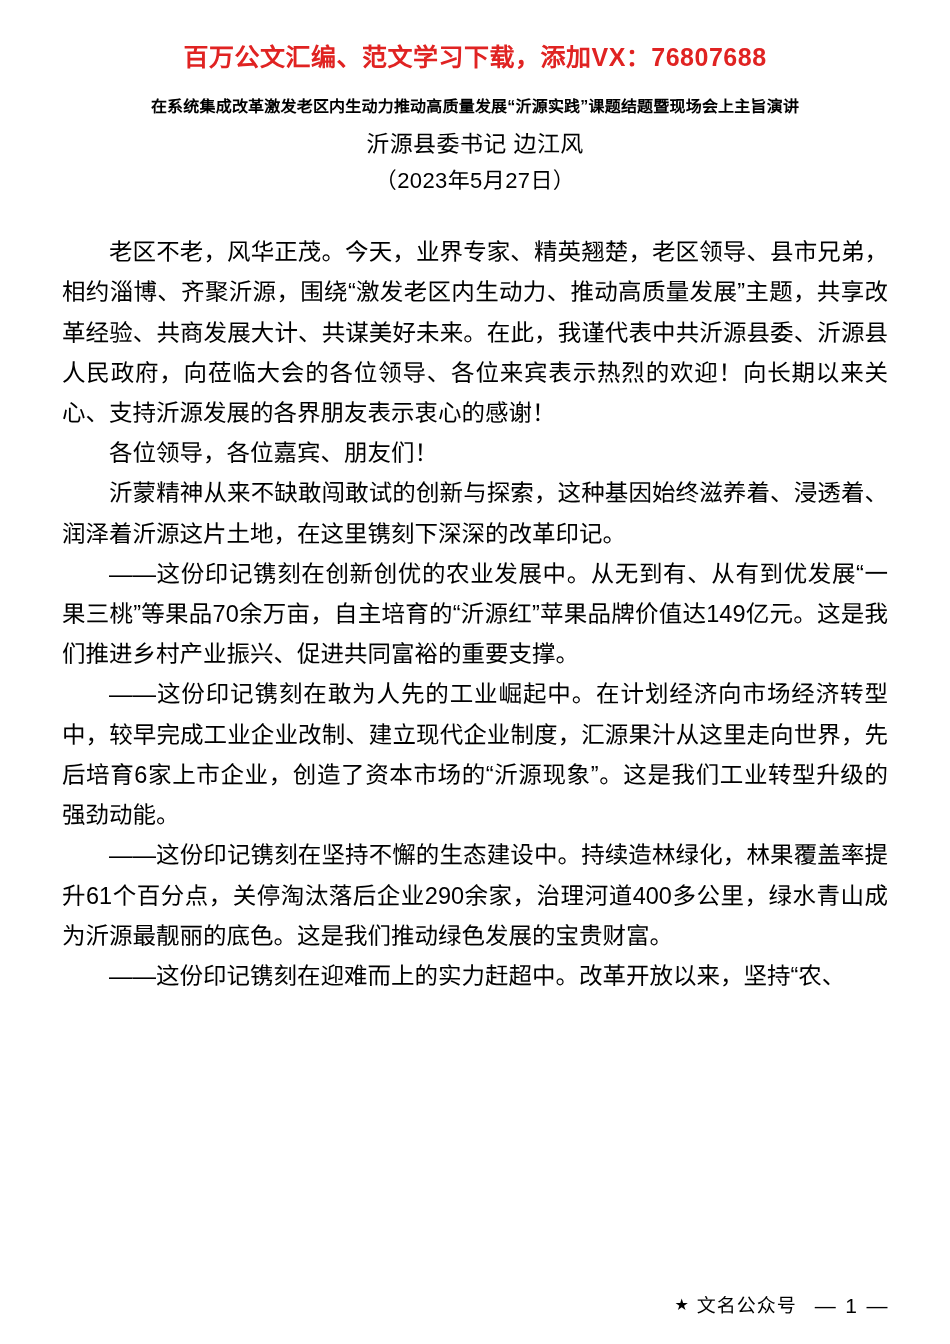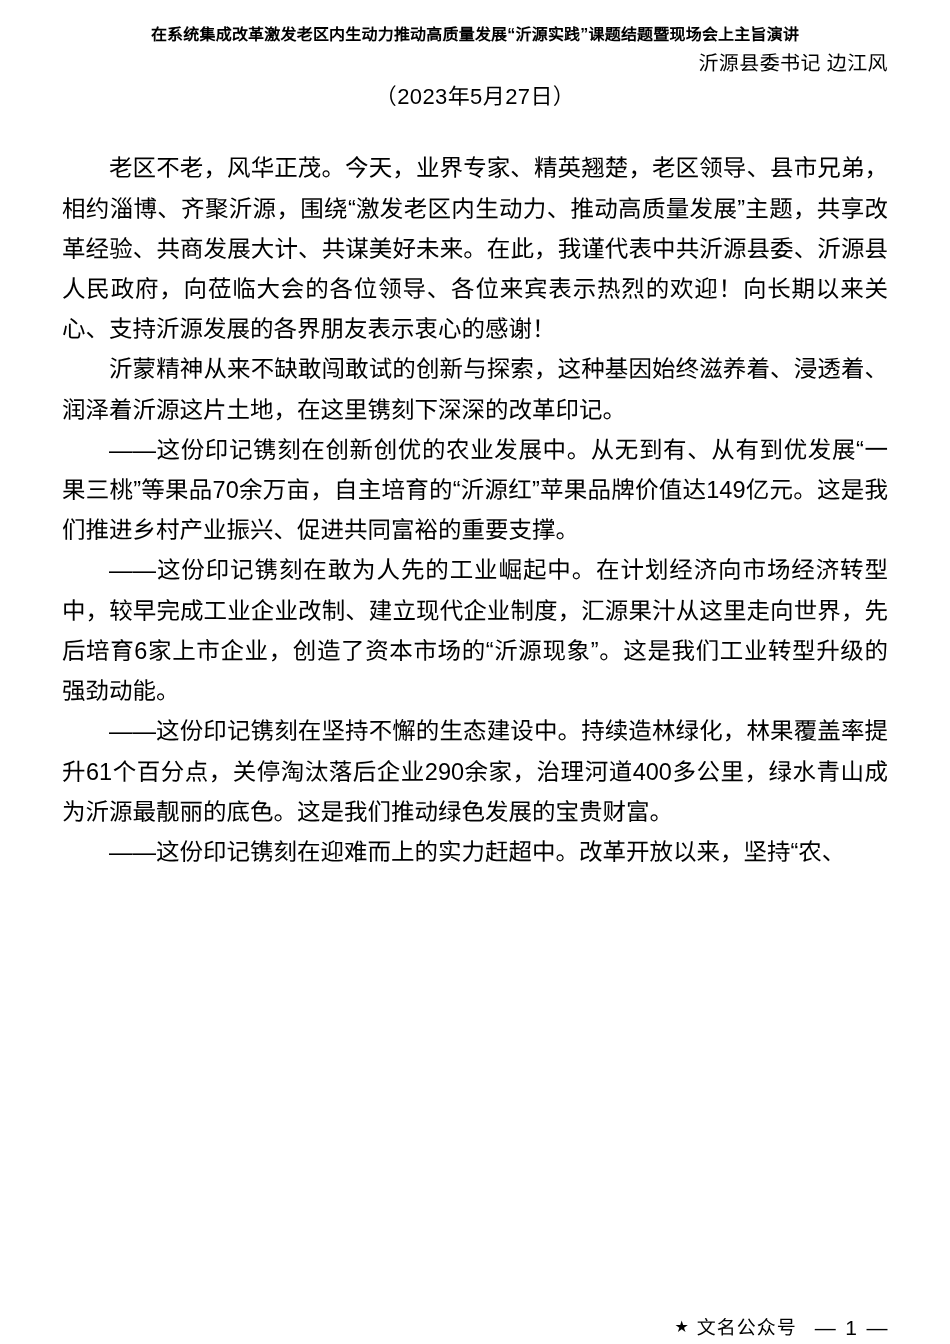--- a/index.html
+++ b/index.html
@@ -43,26 +43,25 @@
   }
   .doc-title {
     font-size: 16px;
     font-weight: 700;
     line-height: 1.58;
     letter-spacing: 0.2px;
     padding: 0 6px;
     text-align: center;
   }
   .doc-byline {
-    font-size: 20px;
+    font-size: 23px;
     font-weight: 400;
     line-height: 1.6;
-    margin-top: 0;
+    margin-top: 7px;
     letter-spacing: 0.4px;
-    text-align: right;
   }
   .doc-date {
     font-size: 22px;
     font-weight: 400;
     line-height: 1.6;
     letter-spacing: 0.4px;
   }
 
   
   .doc-body {
@@ -114,29 +113,31 @@
   }
   .dash {
     color: #000;
   }
 </style>
 </head>
 <body>
 
 <div class="page">
 
+  <div class="promo-banner">百万公文汇编、范文学习下载，添加VX：76807688</div>
 
   <div class="title-block">
     <div class="doc-title">在系统集成改革激发老区内生动力推动高质量发展“沂源实践”课题结题暨现场会上主旨演讲</div>
     <div class="doc-byline">沂源县委书记 边江风</div>
     <div class="doc-date">（2023年5月27日）</div>
   </div>
 
   <div class="doc-body">
     <p class="para">老区不老，风华正茂。今天，业界专家、精英翘楚，老区领导、县市兄弟，相约淄博、齐聚沂源，围绕“激发老区内生动力、推动高质量发展”主题，共享改革经验、共商发展大计、共谋美好未来。在此，我谨代表中共沂源县委、沂源县人民政府，向莅临大会的各位领导、各位来宾表示热烈的欢迎！向长期以来关心、支持沂源发展的各界朋友表示衷心的感谢！</p>
+    <p class="para">各位领导，各位嘉宾、朋友们！</p>
     <p class="para">沂蒙精神从来不缺敢闯敢试的创新与探索，这种基因始终滋养着、浸透着、润泽着沂源这片土地，在这里镌刻下深深的改革印记。</p>
     <p class="para">——这份印记镌刻在创新创优的农业发展中。从无到有、从有到优发展“一果三桃”等果品70余万亩，自主培育的“沂源红”苹果品牌价值达149亿元。这是我们推进乡村产业振兴、促进共同富裕的重要支撑。</p>
     <p class="para">——这份印记镌刻在敢为人先的工业崛起中。在计划经济向市场经济转型中，较早完成工业企业改制、建立现代企业制度，汇源果汁从这里走向世界，先后培育6家上市企业，创造了资本市场的“沂源现象”。这是我们工业转型升级的强劲动能。</p>
     <p class="para">——这份印记镌刻在坚持不懈的生态建设中。持续造林绿化，林果覆盖率提升61个百分点，关停淘汰落后企业290余家，治理河道400多公里，绿水青山成为沂源最靓丽的底色。这是我们推动绿色发展的宝贵财富。</p>
     <p class="para">——这份印记镌刻在迎难而上的实力赶超中。改革开放以来，坚持“农、</p>
   </div>
 
   <div class="footer">
     <div class="footer-mark">
       <span class="footer-star">★</span>

